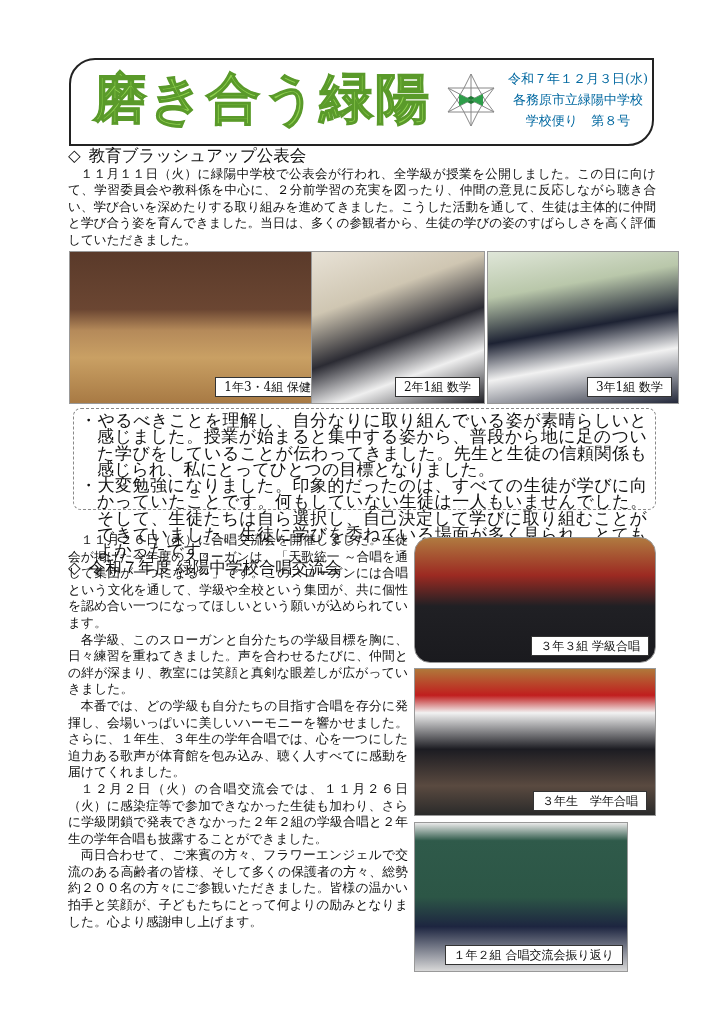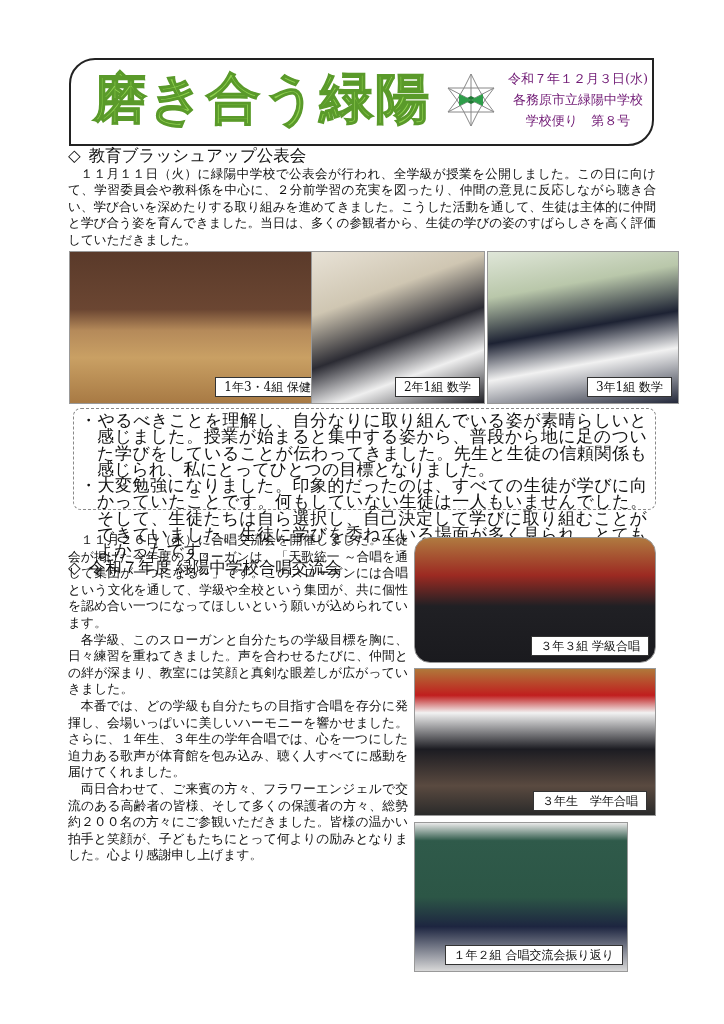--- a/index.html
+++ b/index.html
@@ -11,21 +11,21 @@
     border: 2px solid #222; border-radius: 26px 0 26px 0; background: #fff;
   }
   .title {
     position: absolute; left: 22px; top: 6px; font-family: "DejaVu Sans", sans-serif;
     font-size: 54px; font-weight: bold; color: #8fd14f; letter-spacing: 2px;
     -webkit-text-stroke: 1.2px #5a9a2a; line-height: 66px;
   }
   .logo { position: absolute; left: 374px; top: 12px; width: 52px; height: 56px; }
   .issue {
     position: absolute; left: 432px; top: 8px; width: 150px; font-size: 13px;
-    line-height: 21px; text-align: center; color: #701a75;
+    line-height: 21px; text-align: center; color: #0369a1;
   }
 
   .section-heading {
     position: absolute; font-family: "DejaVu Sans", sans-serif; font-size: 16.5px;
     color: #111; line-height: 20px; white-space: nowrap;
   }
   .section-heading .diamond { margin-right: 8px; }
 
   .body-text {
     position: absolute; font-size: 12.8px; line-height: 16.6px; color: #111;
@@ -110,20 +110,21 @@
 </div>
 
 <div class="section-heading" style="left:68px; top:558px;text-align:center;">
   <span class="diamond">◇</span><span>令和７年度 緑陽中学校合唱交流会</span>
 </div>
 
 <div class="body-text" style="left:68px; top:532px; width:340px;">
   <p>１１月２６日（水）に合唱交流会を開催しました。生徒会が掲げた今年度のスローガンは、「天歌統一 ～合唱を通して集団が一つになる～」です。このスローガンには合唱という文化を通して、学級や全校という集団が、共に個性を認め合い一つになってほしいという願いが込められています。</p>
   <p>各学級、このスローガンと自分たちの学級目標を胸に、日々練習を重ねてきました。声を合わせるたびに、仲間との絆が深まり、教室には笑顔と真剣な眼差しが広がっていきました。</p>
   <p>本番では、どの学級も自分たちの目指す合唱を存分に発揮し、会場いっぱいに美しいハーモニーを響かせました。さらに、１年生、３年生の学年合唱では、心を一つにした迫力ある歌声が体育館を包み込み、聴く人すべてに感動を届けてくれました。</p>
+  <p>１２月２日（火）の合唱交流会では、１１月２６日（火）に感染症等で参加できなかった生徒も加わり、さらに学級閉鎖で発表できなかった２年２組の学級合唱と２年生の学年合唱も披露することができました。</p>
   <p>両日合わせて、ご来賓の方々、フラワーエンジェルで交流のある高齢者の皆様、そして多くの保護者の方々、総勢約２００名の方々にご参観いただきました。皆様の温かい拍手と笑顔が、子どもたちにとって何よりの励みとなりました。心より感謝申し上げます。</p>
 </div>
 
 <div class="photo choir1" style="left:414px; top:537px; width:242px; height:126px;border-radius:16px;">
   <div class="caption" style="right:6px; bottom:6px; font-family:'DejaVu Sans',sans-serif;">３年３組 学級合唱</div>
 </div>
 <div class="photo choir2" style="left:414px; top:668px; width:242px; height:148px;">
   <div class="caption" style="right:8px; bottom:4px; font-family:'DejaVu Sans',sans-serif;">３年生　学年合唱</div>
 </div>
 <div class="photo review" style="left:414px; top:822px; width:214px; height:150px;">

